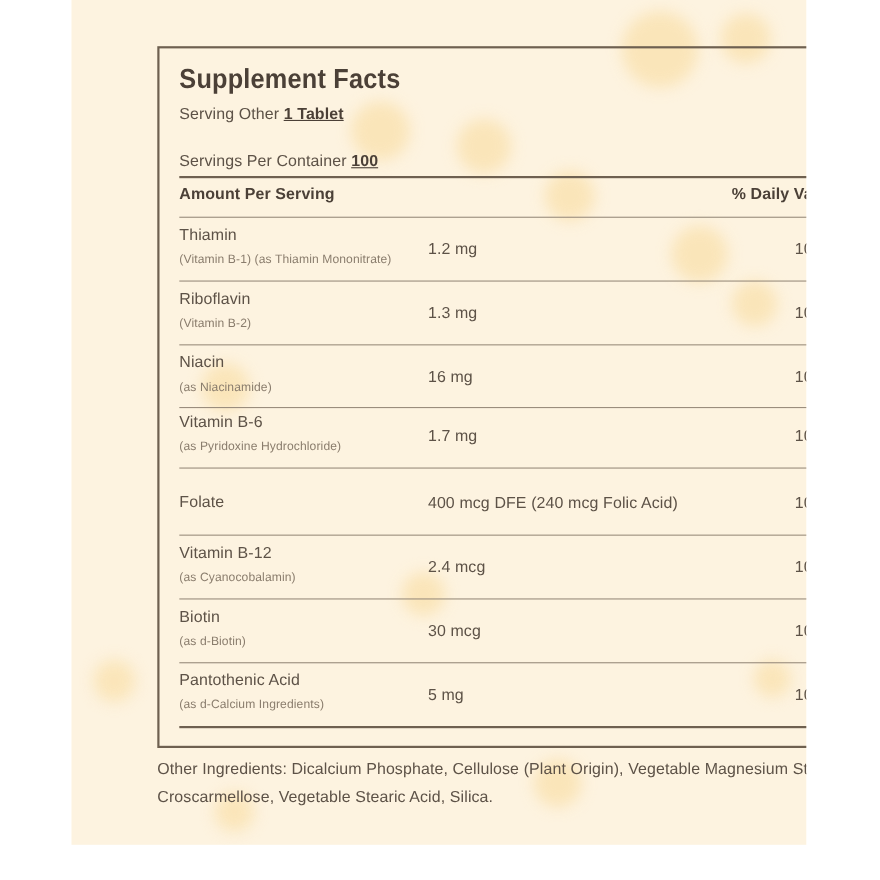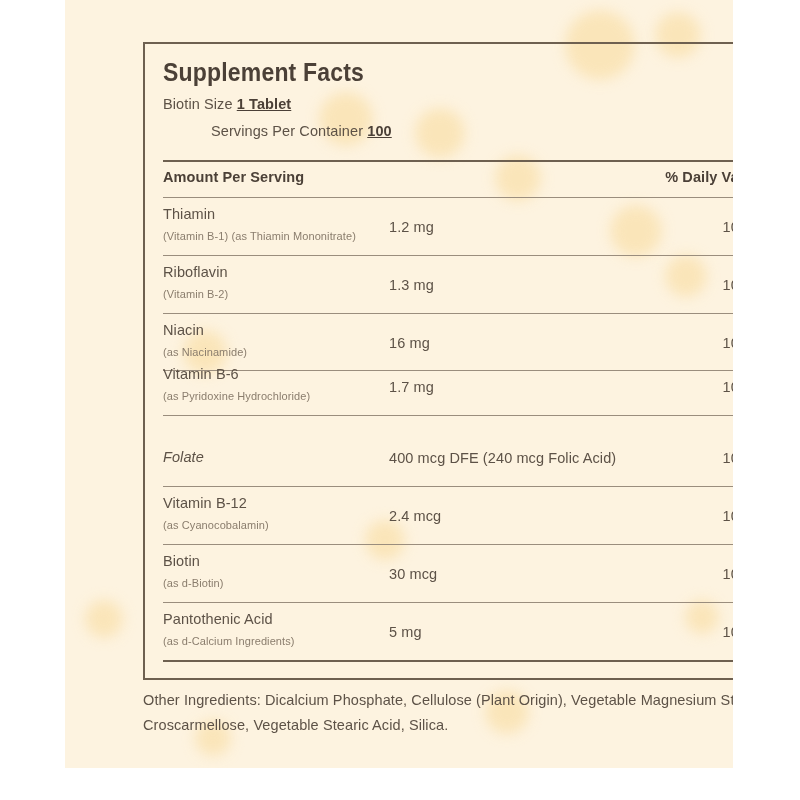--- a/index.html
+++ b/index.html
@@ -69,21 +69,21 @@
   }
   .serv-line {
     position: absolute;
     left: 0;
     font-size: 14.5px;
     color: #5d5247;
     letter-spacing: .1px;
   }
   .serv-line b { font-weight: 700; color: #4b4037; text-decoration: underline; }
   #serv-size { top: 52px; }
-  #serv-per  { top: 79px; margin-left: 48px; }
+  #serv-per  { top: 95px; }
 
   
   .rule-thick {
     position: absolute;
     left: 0; right: 0;
     height: 2px;
     background: #6e6050;
   }
   .rule-thin {
     position: absolute;
@@ -133,21 +133,21 @@
   }
   .sub {
     position: absolute;
     left: 0;
     top: 32px;
     font-size: 11px;
     color: #8a7d6d;
     letter-spacing: .1px;
     white-space: nowrap;
   }
-  .nutrient.solo { top: 20px; font-style: italic; }
+  .nutrient.solo { top: 20px; }
 
   .amount {
     position: absolute;
     left: 226px;
     top: 21px;
     font-size: 14.5px;
     color: #5d5247;
     letter-spacing: .1px;
     white-space: nowrap;
   }
@@ -192,21 +192,21 @@
       <div class="blob" style="left: 420px; top: 690px; width: 44px; height: 44px; background: rgb(250, 227, 179);"></div>
       <div class="blob" style="left: 130px; top: 720px; width: 36px; height: 36px; background: rgb(250, 227, 179);"></div>
     </div>
 
   <div id="card">
     <div id="card-inner">
 
       <div class="title">Supplement Facts</div>
 
       <div class="serv-line" id="serv-size">
-        <span>Biotin Size</span>
+        <span>Serving Other</span>
         <b>1 Tablet</b>
       </div>
 
       <div class="serv-line" id="serv-per">
         <span>Servings Per Container</span>
         <b>100</b>
       </div>
 
       <div class="rule-thick" id="rule-top"></div>
 
@@ -230,21 +230,21 @@
             <div class="dv">100%</div>
             <div class="divider"></div>
           </div>
           <div class="row" style="top: 269.6px; height: 57.8px;">
             <div class="nutrient">Niacin</div>
             <div class="sub">(as Niacinamide)</div>
             <div class="amount">16 mg</div>
             <div class="dv">100%</div>
             <div class="divider"></div>
           </div>
-          <div class="row" style="top: 314px; height: 57.8px;">
+          <div class="row" style="top: 324px; height: 57.8px;">
             <div class="nutrient">Vitamin B-6</div>
             <div class="sub">(as Pyridoxine Hydrochloride)</div>
             <div class="amount">1.7 mg</div>
             <div class="dv">100%</div>
             <div class="divider"></div>
           </div>
           <div class="row" style="top: 385.2px; height: 57.8px;">
             <div class="nutrient solo">Folate</div>
             <div class="amount">400 mcg DFE (240 mcg Folic Acid)</div>
             <div class="dv">100%</div>

